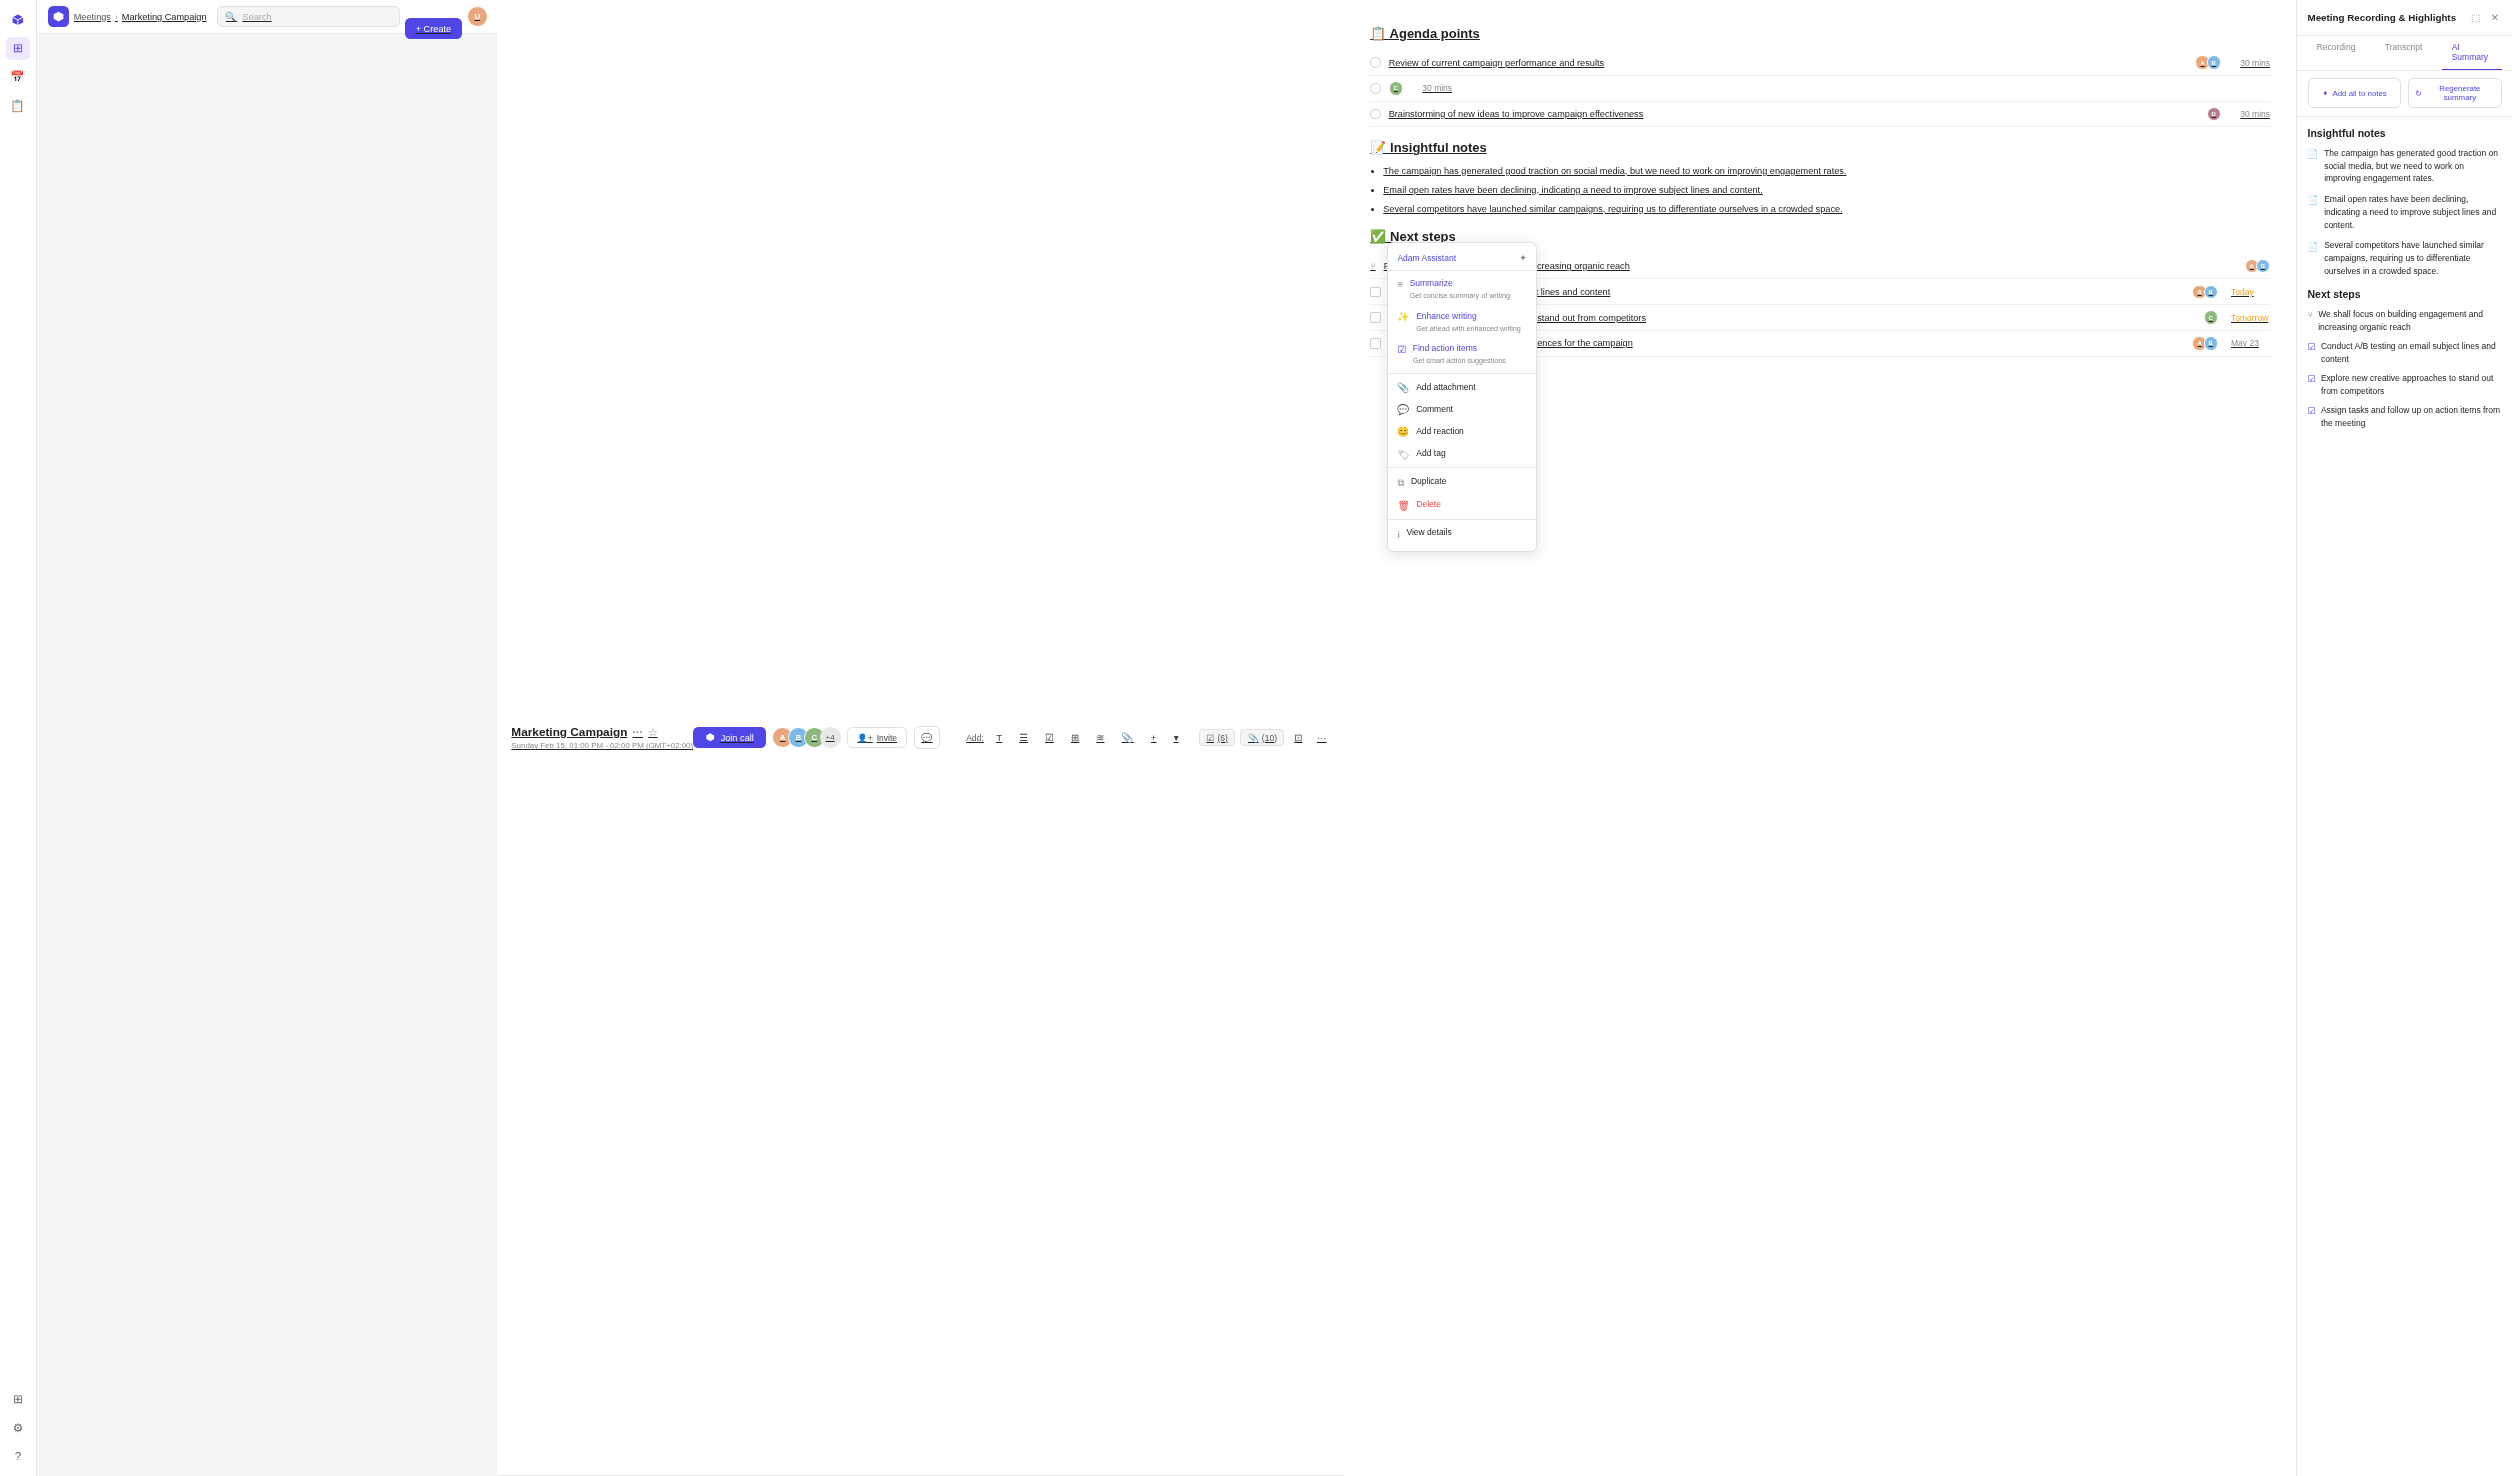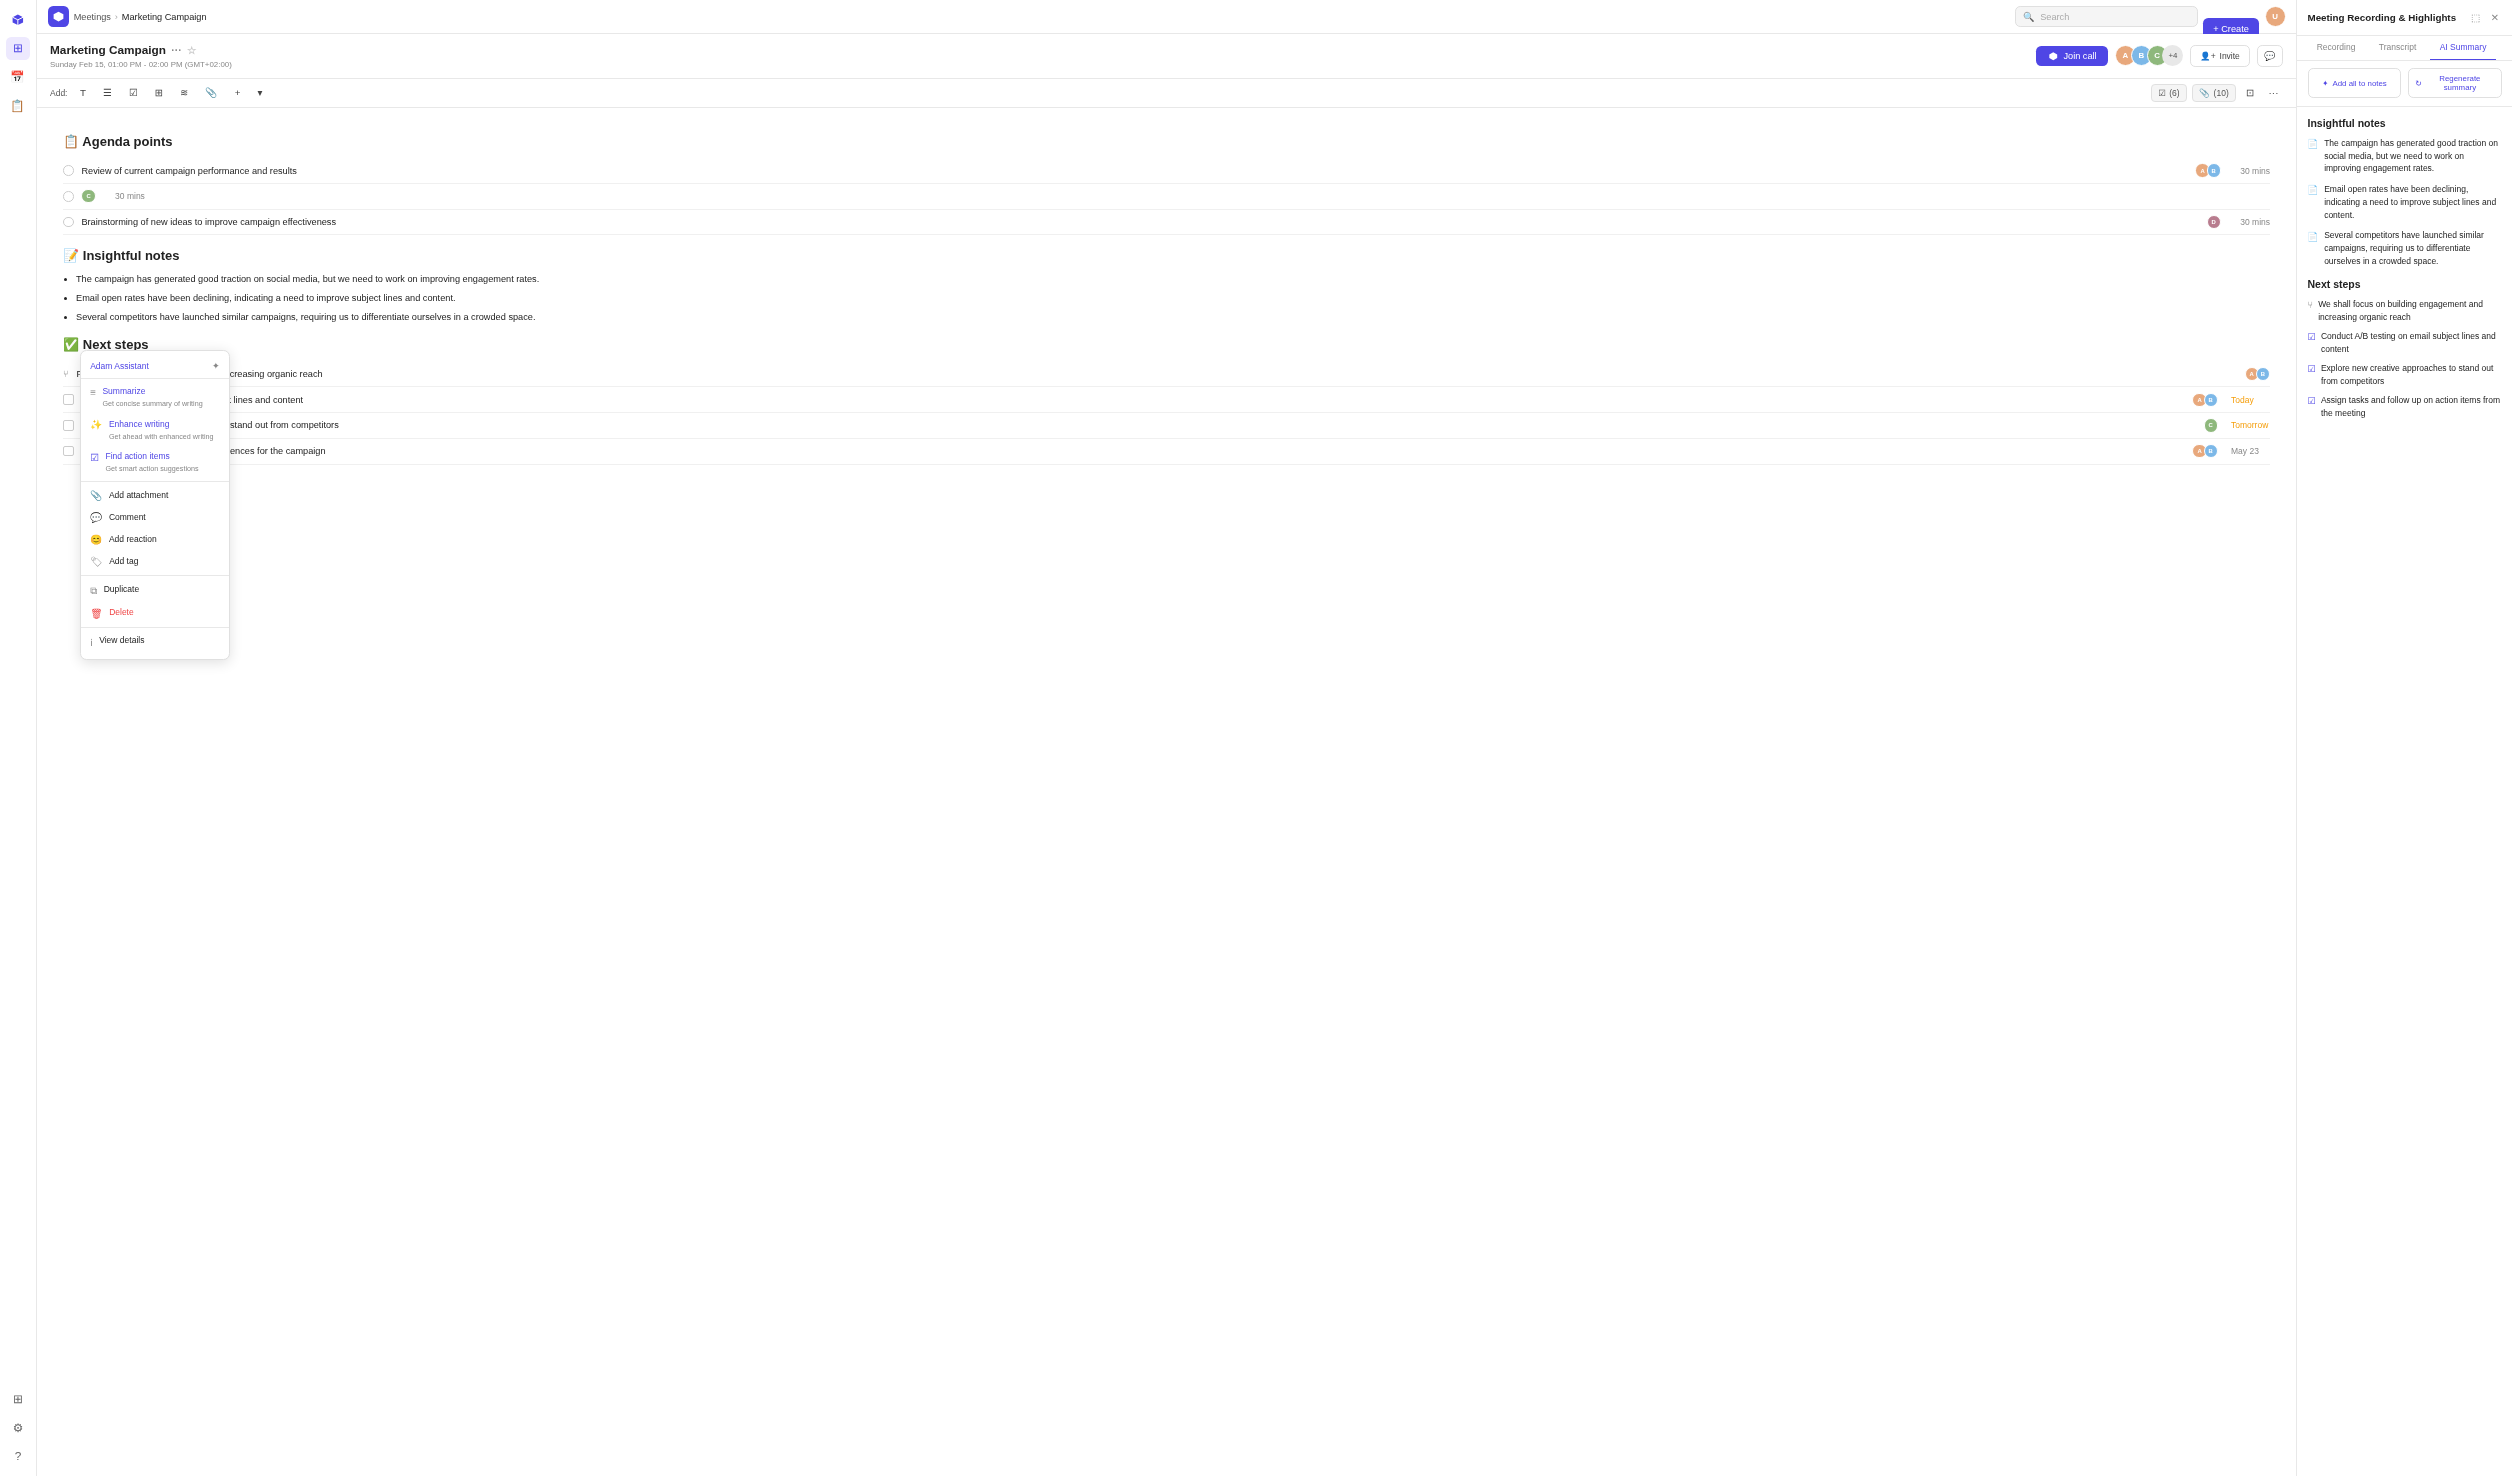--- a/index.html
+++ b/index.html
@@ -1,21 +1,21 @@
 <!DOCTYPE html>
 <html style="font-size:10.5px"><head>
   <meta charset="utf-8">
   <style>
     * { box-sizing: border-box; margin: 0; padding: 0; }
     body { font-family: -apple-system, BlinkMacSystemFont, 'Segoe UI', sans-serif; background: #f5f5f5; color: #222; font-size: 9.2px; height: 100vh; overflow: hidden; }
 
     
     .app { display: flex; height: 100vh; }
     .left-sidebar { width: 37px; background: #fff; border-right: 0.7px solid #e8e8e8; display: flex; flex-direction: column; align-items: center; padding: 7.9px 0; gap: 5.2px; flex-shrink: 0; }
-    .main-area { flex: 1; display: flex; flex-direction: column; overflow: hidden; }
+    .main-area { flex: 1; display: flex; flex-direction: row; overflow: hidden; text-decoration: underline; }
     .right-panel { width: 216px; background: #fff; border-left: 0.7px solid #e8e8e8; display: flex; flex-direction: column; flex-shrink: 0; }
 
     
     .top-nav { height: 34px; background: #fff; border-bottom: 0.7px solid #e8e8e8; display: flex; align-items: center; padding: 0 10.5px; gap: 5.2px; flex-shrink: 0; }
     .nav-logo { width: 21px; height: 21px; background: #4f46e5; border-radius: 5.2px; display: flex; align-items: center; justify-content: center; color: white; font-weight: bold; font-size: 10.5px; flex-shrink: 0; }
     .nav-breadcrumb { display: flex; align-items: center; gap: 3.9px; font-size: 9.2px; color: #555; }
     .nav-breadcrumb .chevron { color: #aaa; }
     .nav-breadcrumb .current { color: #222; font-weight: 500; }
     .nav-spacer { flex: 1; }
     .search-bar { display: flex; align-items: center; background: #f5f5f5; border-radius: 5.2px; padding: 3.9px 7.9px; gap: 5.2px; min-width: 183px; color: #888; font-size: 9.2px; border: 0.7px solid #e0e0e0; }
@@ -97,21 +97,21 @@
     .context-menu-item .item-title-blue { color: #4f46e5; }
     .context-menu-item .item-subtitle { font-size: 7.2px; color: #888; margin-top: 3px; }
     .context-menu-divider { border: none; border-top: 0.7px solid #e8e8e8; margin: 2.6px 0; }
     .context-menu-item .item-title-red { color: #ef4444; }
 
     
     .right-panel-header { padding: 9.2px 10.5px; border-bottom: 0.7px solid #e8e8e8; display: flex; align-items: center; justify-content: space-between; }
     .right-panel-title { font-size: 9.8px; font-weight: 600; }
     .panel-header-actions { display: flex; gap: 5.2px; }
     .panel-icon-btn { background: none; border: none; cursor: pointer; color: #888; font-size: 9.8px; padding: 2.6px; }
-    .right-panel-tabs { display: flex; border-bottom: 0.7px solid #e8e8e8; padding: 0 10.5px; gap: 5px; }
+    .right-panel-tabs { display: flex; border-bottom: 0.7px solid #e8e8e8; padding: 0 10.5px; gap: 11px; }
     .tab-item { padding: 6.5px 9.2px; font-size: 8.5px; color: #888; cursor: pointer; border-bottom: 1.3px solid transparent; }
     .tab-item.active { color: #4f46e5; border-bottom-color: #4f46e5; font-weight: 500; }
     .right-panel-actions { padding: 7.9px 10.5px; display: flex; gap: 6.5px; border-bottom: 0.7px solid #e8e8e8; }
     .panel-action-btn { flex: 1; display: flex; align-items: center; justify-content: center; gap: 3.9px; padding: 4.6px 6.5px; border-radius: 5.2px; font-size: 7.9px; font-weight: 500; cursor: pointer; border: 0.7px solid #e0e0e0; background: #fff; color: #4f46e5; }
     .right-panel-content { flex: 1; overflow-y: auto; padding: 10.5px; }
     .rp-section-title { font-size: 10.5px; font-weight: 600; margin-bottom: 7.9px; margin-top: 10.5px; }
     .rp-section-title:first-child { margin-top: 0; }
     .rp-note-item { display: flex; gap: 5.2px; margin-bottom: 7.9px; font-size: 8.5px; line-height: 1.5; }
     .rp-note-icon { color: #888; font-size: 9.2px; flex-shrink: 0; margin-top: 1.3px; }
     .rp-step-item { display: flex; gap: 5.2px; margin-bottom: 6.5px; font-size: 8.5px; line-height: 1.5; align-items: flex-start; }

